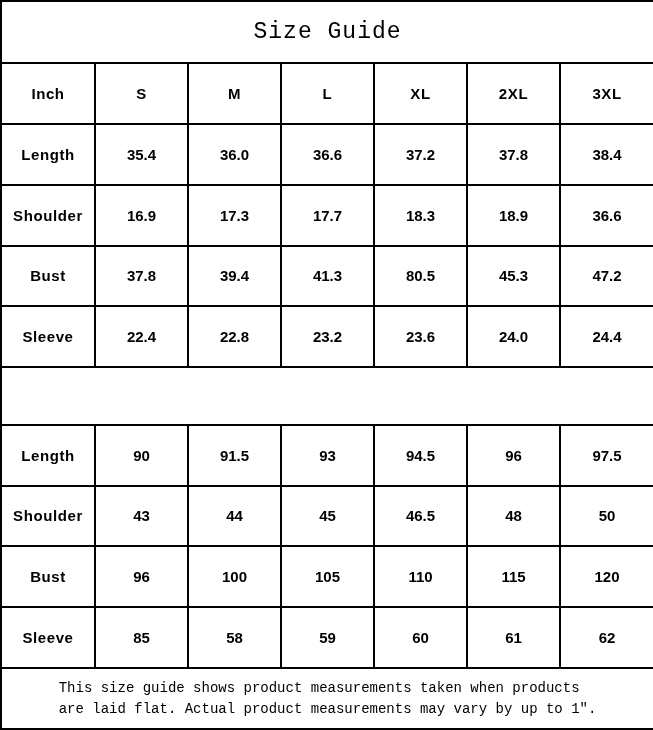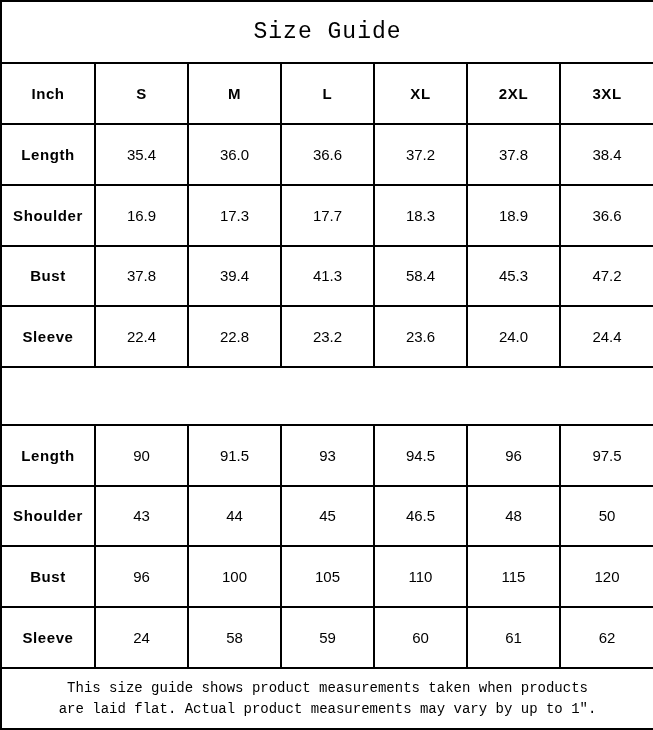--- a/index.html
+++ b/index.html
@@ -37,35 +37,35 @@
   }
   tr.header-row td,
   td.row-label {
     font-family: "Liberation Sans", sans-serif;
     font-weight: 700;
     font-size: 15px;
     letter-spacing: 0.6px;
   }
   td.value-cell {
     font-family: "Liberation Sans", sans-serif;
-    font-weight: 400;
+    font-weight: 700;
     font-size: 15px;
   }
   tr.header-row, tr.data-row { height: 54px; }
   tr.gap-row { height: 51px; }
   td.gap-cell { background: #ffffff; }
   tr.note-row { height: 54px; }
   td.note-cell {
     font-family: "Liberation Mono", "DejaVu Sans Mono", monospace;
     font-size: 14px;
     font-weight: 400;
   }
   .note-inner {
     display: inline-block;
-    text-align: center;
+    text-align: left;
     line-height: 21px;
   }
 </style>
 </head>
 <body>
 
 <div class="size-guide-wrap">
   <table class="size-guide">
     <colgroup>
       <col style="width:94px">
@@ -110,21 +110,21 @@
       <td class="value-cell">18.3</td>
       <td class="value-cell">18.9</td>
       <td class="value-cell">36.6</td>
     </tr>
 
     <tr class="data-row">
       <td class="row-label">Bust</td>
       <td class="value-cell">37.8</td>
       <td class="value-cell">39.4</td>
       <td class="value-cell">41.3</td>
-      <td class="value-cell">58.4</td>
+      <td class="value-cell">80.5</td>
       <td class="value-cell">45.3</td>
       <td class="value-cell">47.2</td>
     </tr>
 
     <tr class="data-row">
       <td class="row-label">Sleeve</td>
       <td class="value-cell">22.4</td>
       <td class="value-cell">22.8</td>
       <td class="value-cell">23.2</td>
       <td class="value-cell">23.6</td>
@@ -162,21 +162,21 @@
       <td class="value-cell">96</td>
       <td class="value-cell">100</td>
       <td class="value-cell">105</td>
       <td class="value-cell">110</td>
       <td class="value-cell">115</td>
       <td class="value-cell">120</td>
     </tr>
 
     <tr class="data-row">
       <td class="row-label">Sleeve</td>
-      <td class="value-cell">24</td>
+      <td class="value-cell">85</td>
       <td class="value-cell">58</td>
       <td class="value-cell">59</td>
       <td class="value-cell">60</td>
       <td class="value-cell">61</td>
       <td class="value-cell">62</td>
     </tr>
 
     <tr class="note-row">
       <td class="note-cell" colspan="7">
         <span class="note-inner">

